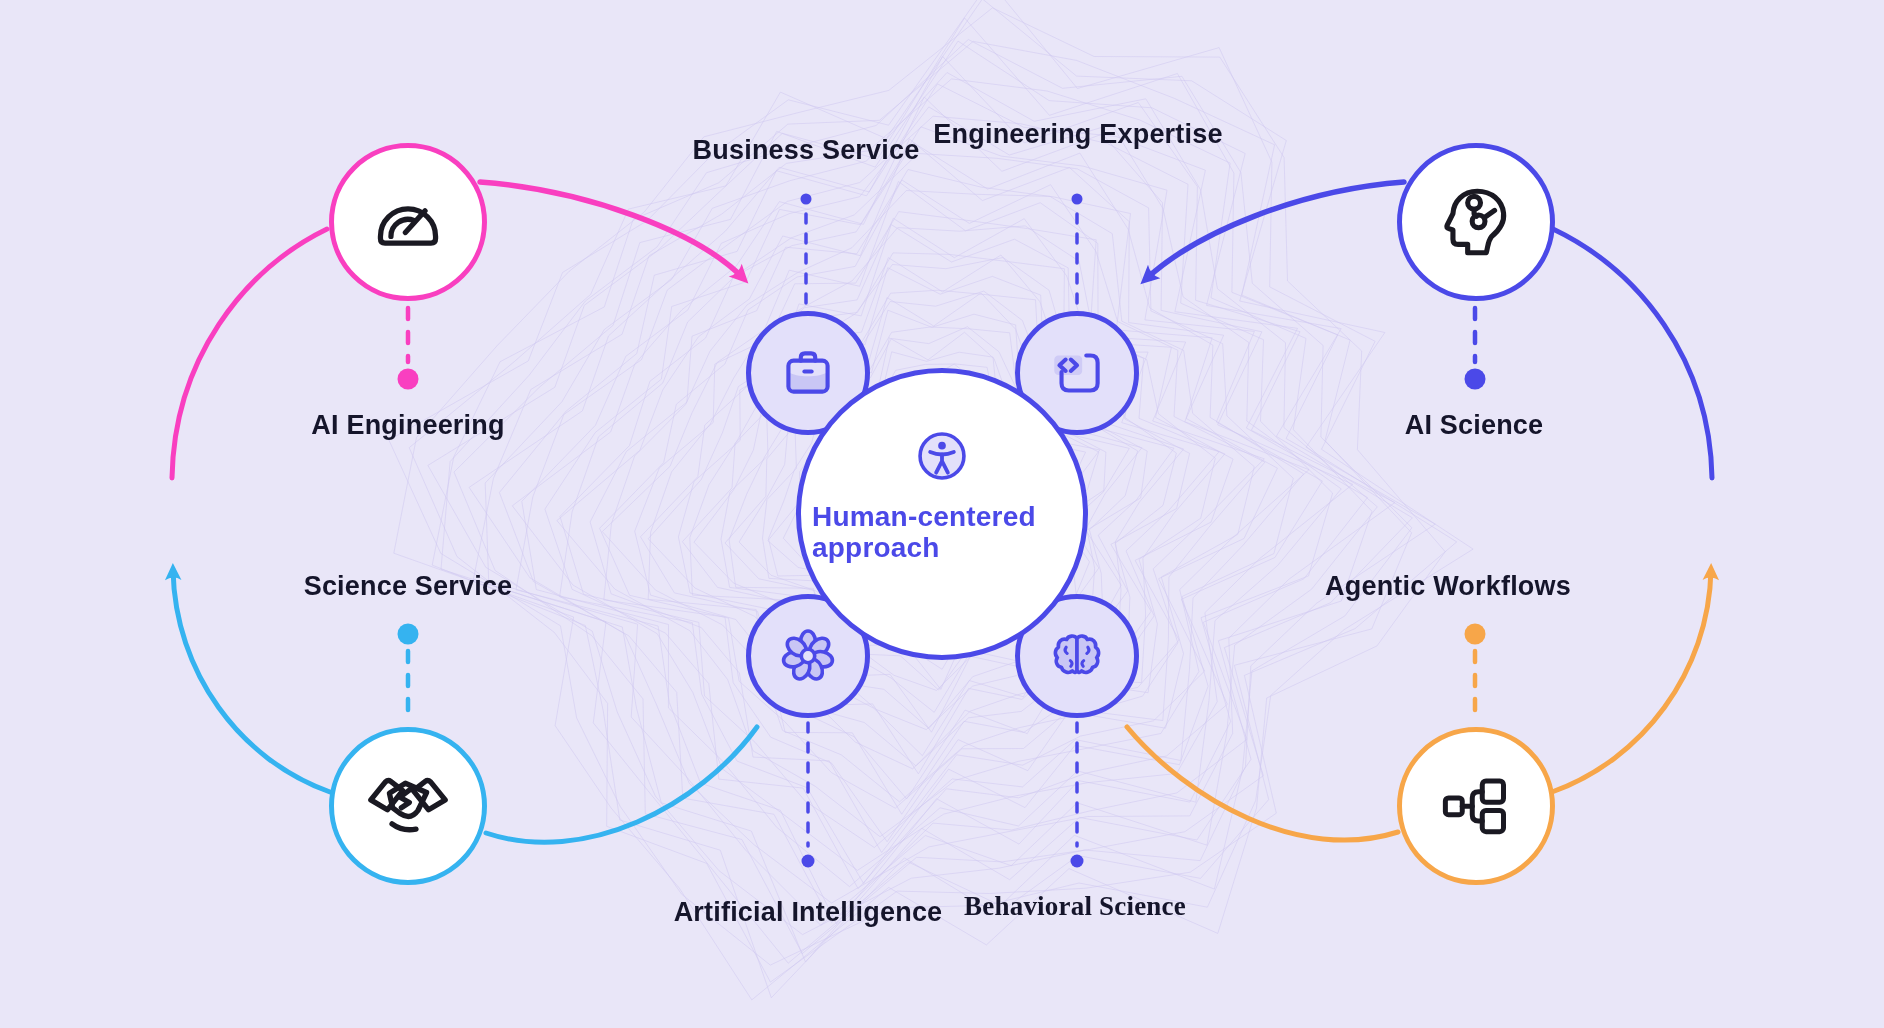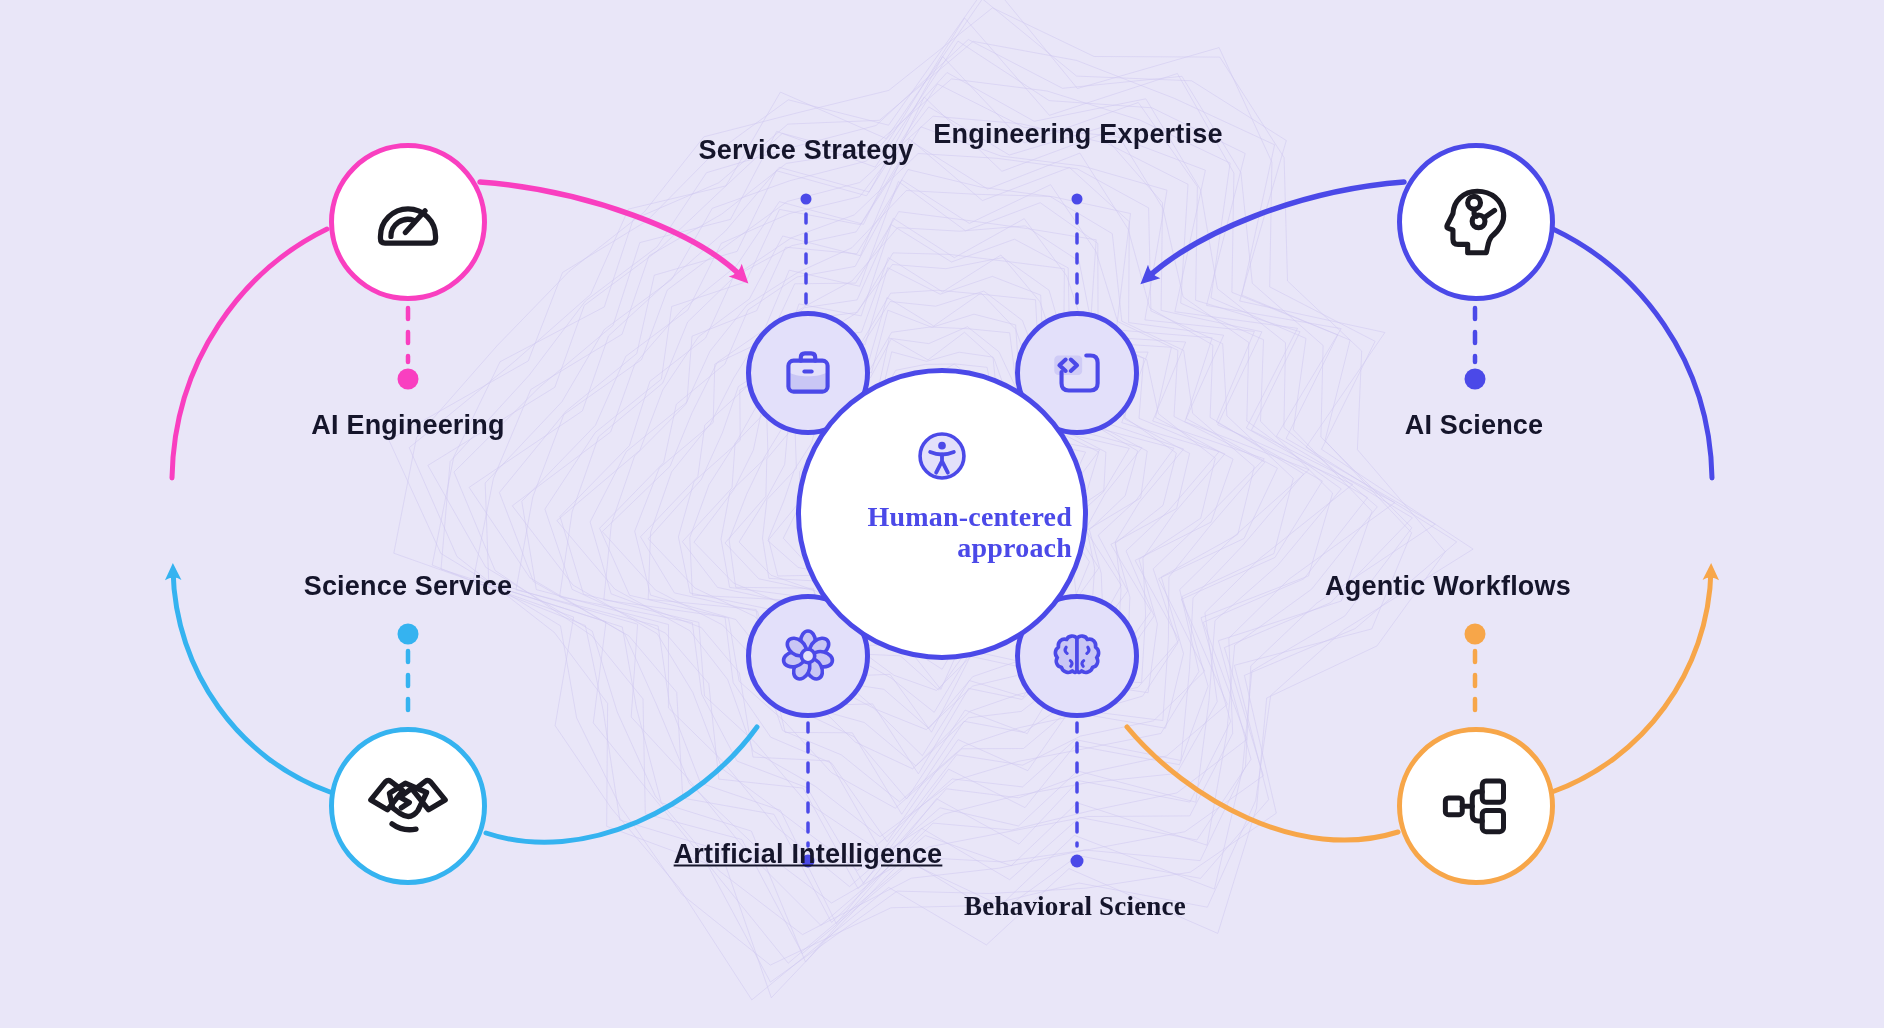--- a/index.html
+++ b/index.html
@@ -30,22 +30,22 @@
   .outer{width:158px; height:158px; border:5px solid; background:var(--node-fill); z-index:2;}
   .satellite{width:124px; height:124px; border:5px solid var(--primary); background:var(--satellite-fill); z-index:2;}
   .center-node{
     position:absolute; left:796px; top:368px; width:292px; height:292px;
     border:5px solid var(--primary); background:var(--node-fill); border-radius:50%;
     box-sizing:border-box; z-index:3;
     display:flex; flex-direction:column; align-items:center;
     padding-top:56px; gap:18px;
   }
   .center-title{
-    width:260px; text-align:right; font-weight:bold; font-size:28px; line-height:31px;
-    color:var(--primary); letter-spacing:.2px;font-family:Liberation Serif, serif;
+    width:260px; text-align:left; font-weight:bold; font-size:28px; line-height:31px;
+    color:var(--primary); letter-spacing:.2px;
   }
   .label{
     position:absolute; transform:translate(-50%,-50%); z-index:4;
     font-weight:bold; font-size:27px; color:var(--label-text);
     white-space:nowrap; letter-spacing:.2px;
   }
   .b-pink{border-color:var(--pink);} .b-primary{border-color:var(--primary);}
   .b-cyan{border-color:var(--cyan);} .b-orange{border-color:var(--orange);}
 
   .ic-line{stroke:var(--primary); stroke-width:4; fill:none; stroke-linecap:round; stroke-linejoin:round;}
@@ -244,22 +244,22 @@
   <div class="node outer b-orange" style="left:1397px; top:727px;">
     <svg width="80" height="80" viewBox="0 0 64 64">
       <path class="ic-dark" d="M21 32.2 H29" stroke-width="4.5"></path>
       <path class="ic-dark" d="M37 20.5 H34 Q29 20.5 29 25.5 V39 Q29 44 34 44 H37" stroke-width="4.5"></path>
       <rect x="7.5" y="25.5" width="13.5" height="13.5" rx="2.5" fill="var(--icon-fill-orange)" class="ic-dark" stroke-width="4.5"></rect>
       <rect x="37" y="12" width="17" height="17" rx="3" fill="var(--icon-fill-orange)" class="ic-dark" stroke-width="4.5"></rect>
       <rect x="37" y="35.5" width="17" height="17" rx="3" fill="var(--icon-fill-orange)" class="ic-dark" stroke-width="4.5"></rect>
     </svg>
   </div>
 
-  <div class="label" style="left:806px;  top:150px;">Service Strategy</div>
+  <div class="label" style="left:806px;  top:150px;">Business Service</div>
   <div class="label" style="left:1078px; top:134px;">Engineering Expertise</div>
-  <div class="label" style="left:808px;  top:854px;text-decoration:underline;">Artificial Intelligence</div>
+  <div class="label" style="left:808px;  top:912px;">Artificial Intelligence</div>
   <div class="label" style="left:1075px; top:906px;font-family:Liberation Serif, serif;">Behavioral Science</div>
   <div class="label" style="left:408px;  top:425px;">AI Engineering</div>
   <div class="label" style="left:1474px; top:425px;">AI Science</div>
   <div class="label" style="left:408px;  top:586px;">Science Service</div>
   <div class="label" style="left:1448px; top:586px;">Agentic Workflows</div>
 
 </div>
 
 </body></html>

